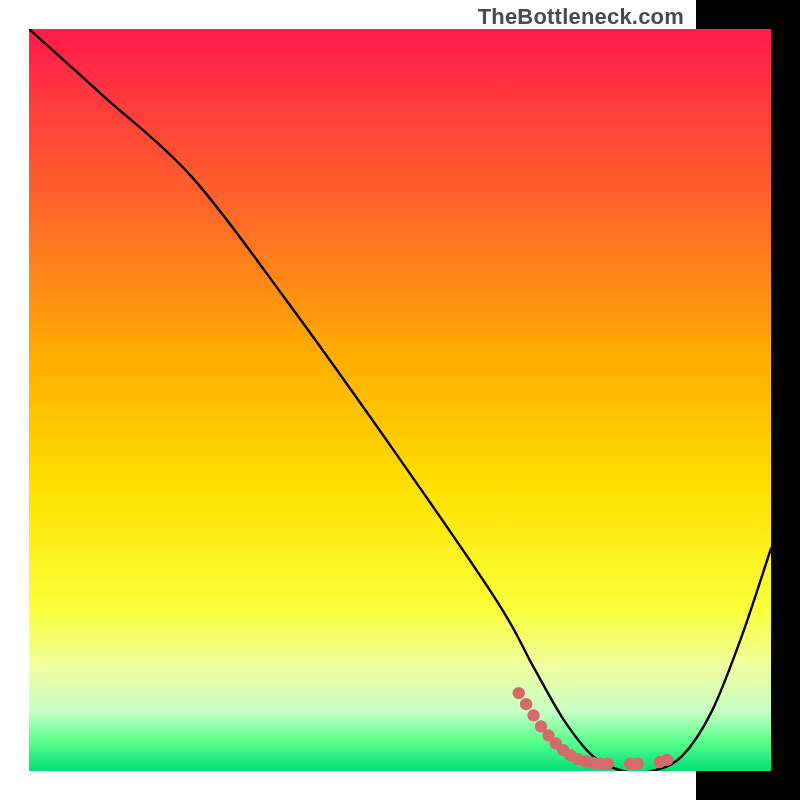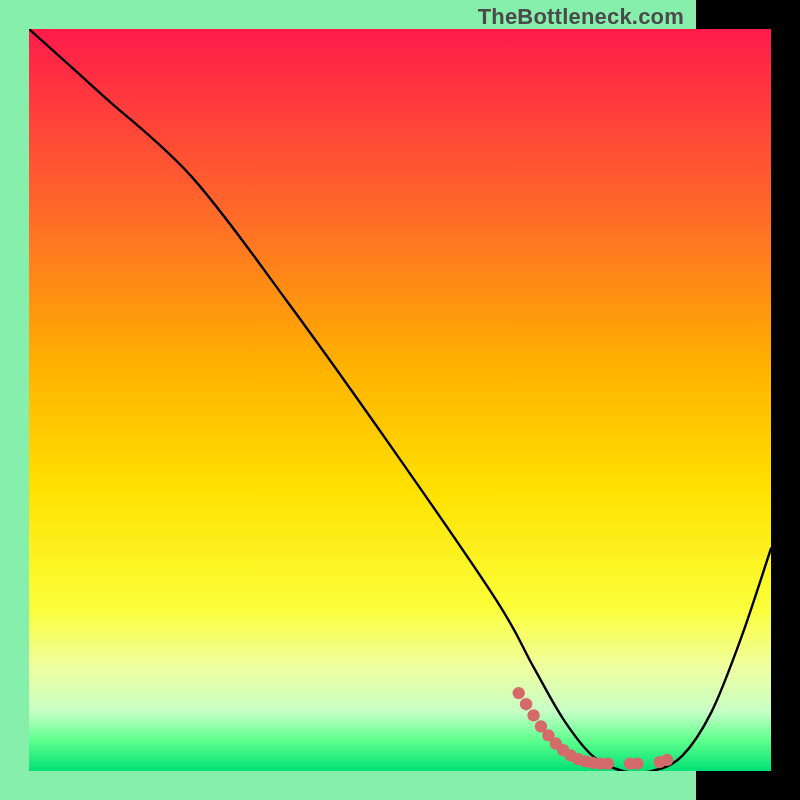--- a/index.html
+++ b/index.html
@@ -1,21 +1,21 @@
 <!DOCTYPE html>
 <html><head>
 <meta charset="utf-8">
 <style>
   * { margin: 0; padding: 0; box-sizing: border-box; }
   html, body { width: 800px; height: 800px; overflow: hidden; background: #000; }
   .frame {
     position: relative;
     width: 696px;
     height: 800px;
-    background: #86efac;
+    background: #ffffff;
   }
   .watermark {
     position: absolute;
     top: 4px;
     right: 12px;
     font-family: Arial, Helvetica, sans-serif;
     font-size: 22px;
     font-weight: 600;
     color: #4a4a4a;
     letter-spacing: 0.2px;

